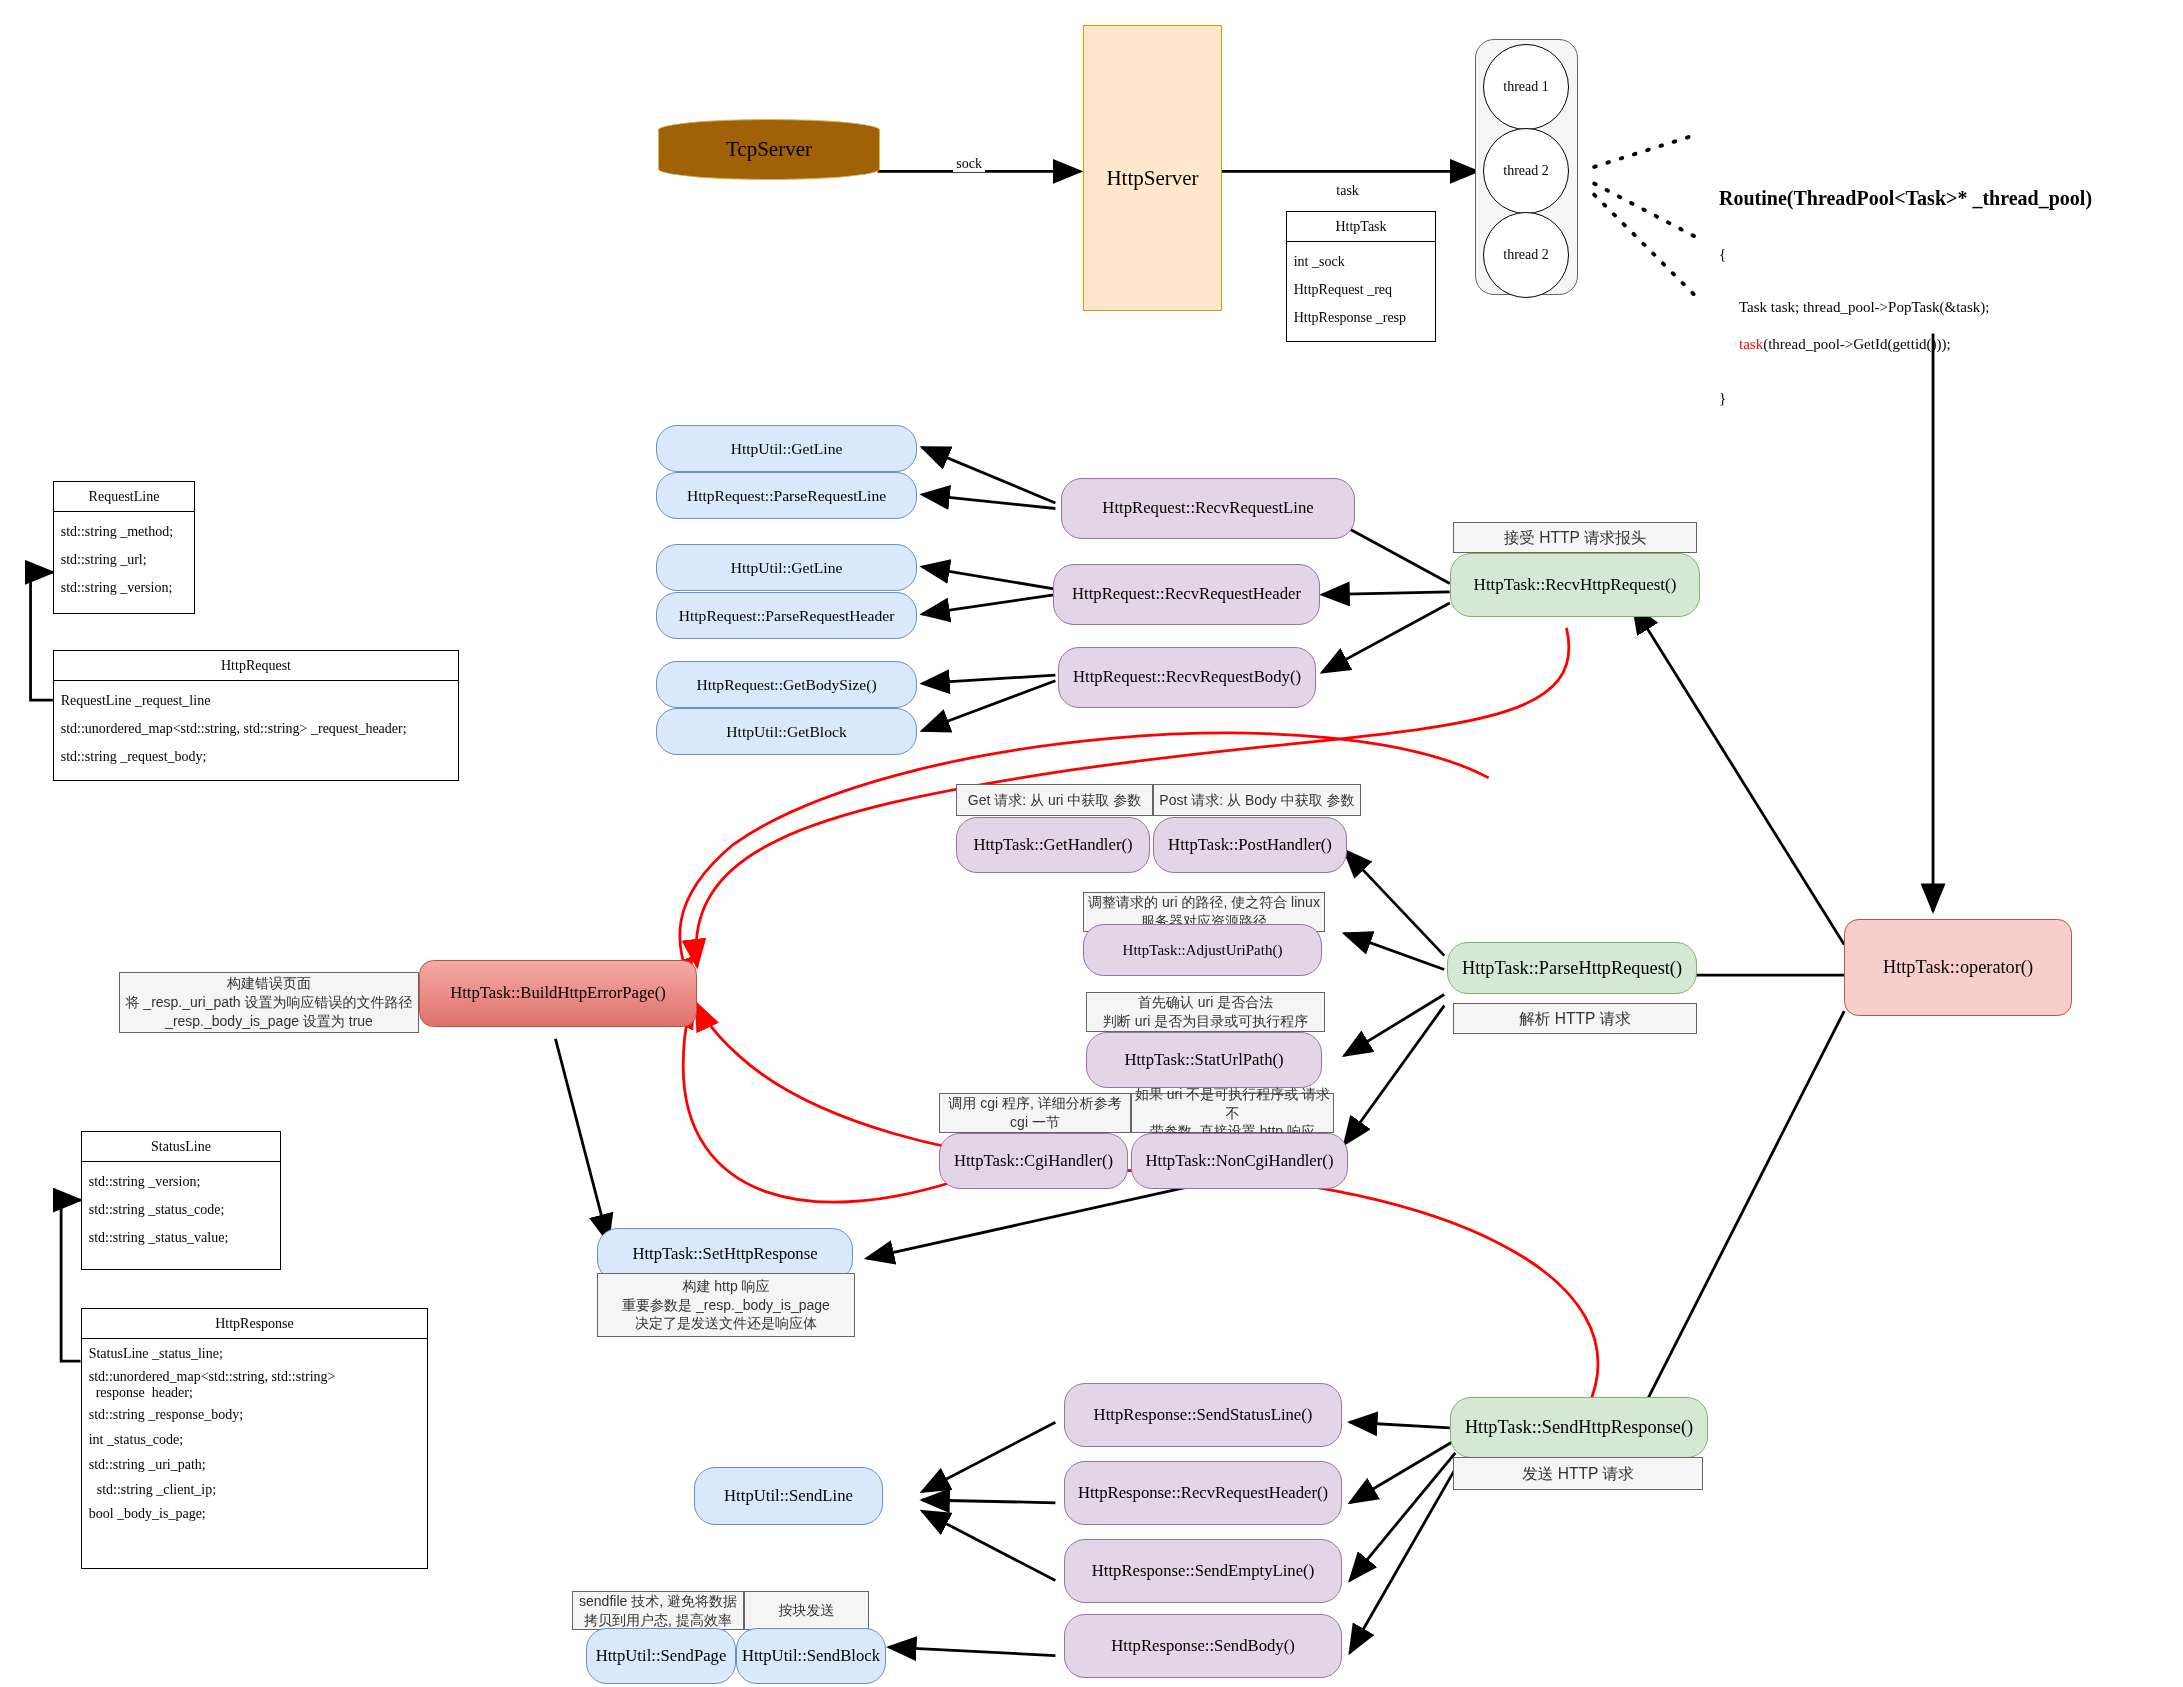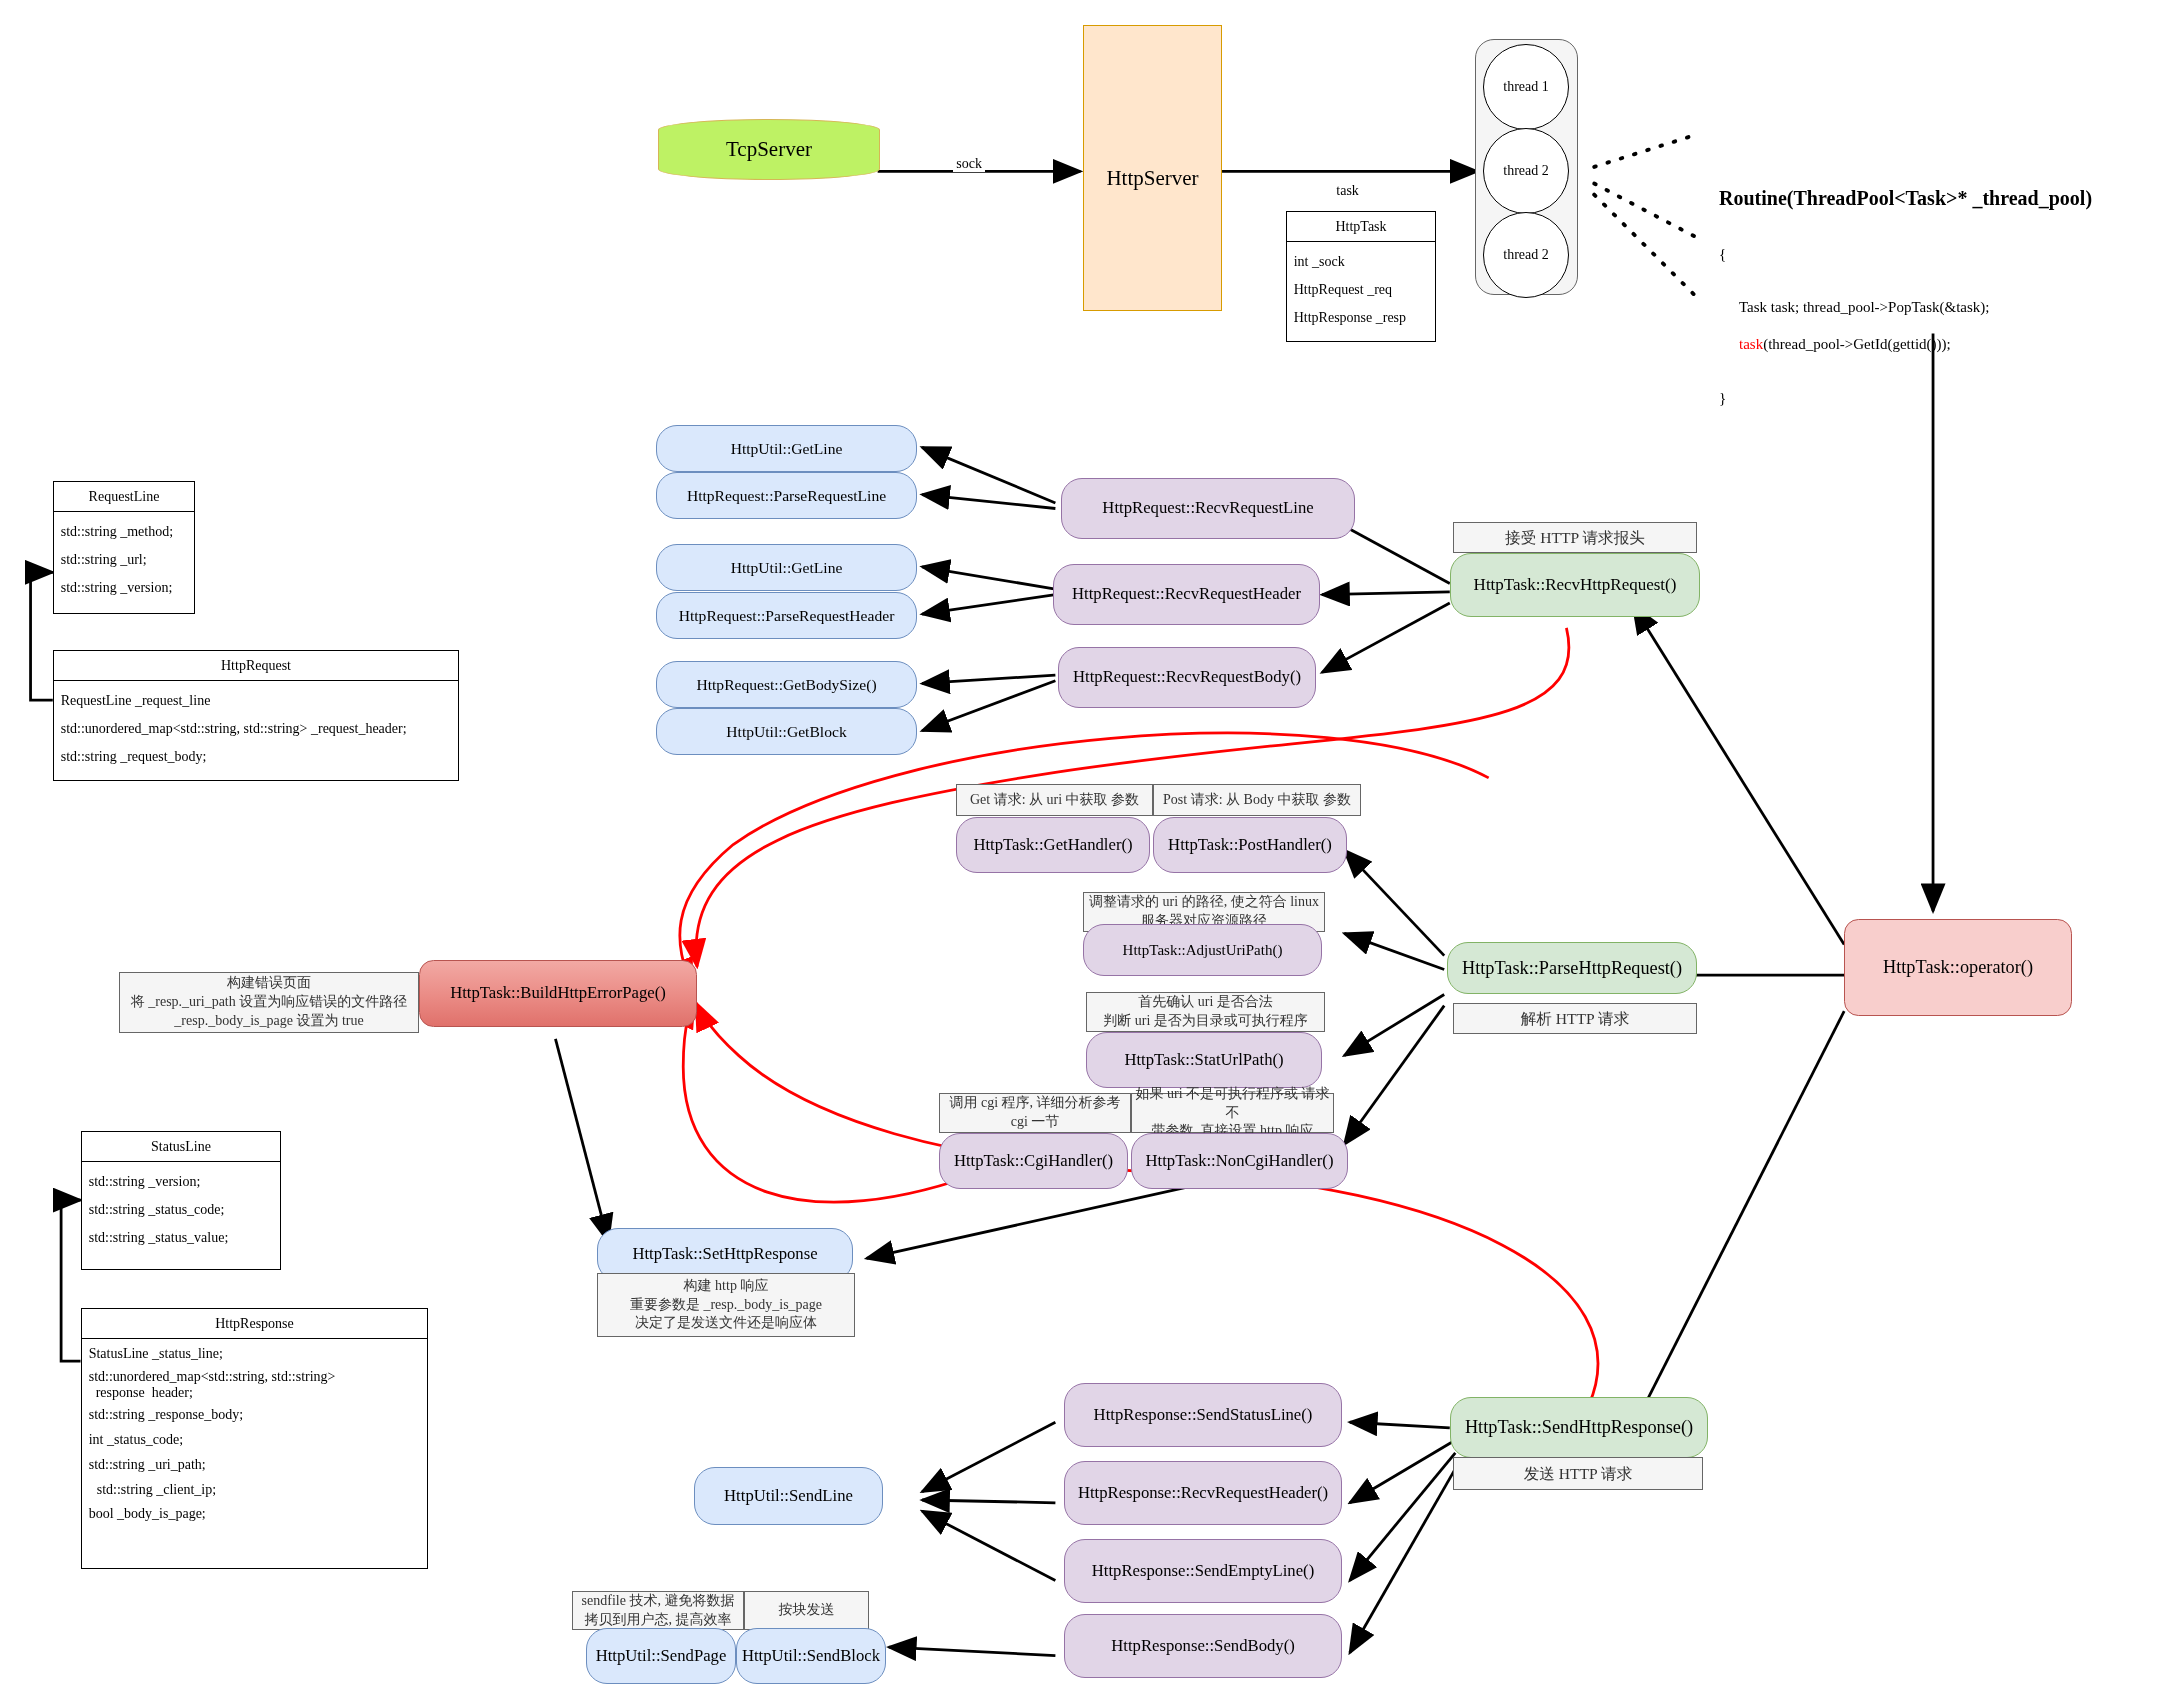--- a/index.html
+++ b/index.html
@@ -18,30 +18,30 @@
   .blue   { background:#dae8fc; border-color:#6c8ebf; }
   .purple { background:#e1d5e7; border-color:#9673a6; }
   .green  { background:#d5e8d4; border-color:#82b366; }
   .redish { border:1.7px solid #b85450; border-radius:14.4px;
             background:linear-gradient(180deg,#f2a9a4 0%,#ea8b85 55%,#e0716b 100%); }
   .pinkish{ background:#f8cecc; border:1.7px solid #b85450; border-radius:14.4px; }
 
   
   .note { position:absolute; background:#f5f5f5; border:1.7px solid #666666;
           display:flex; align-items:center; justify-content:center; text-align:center;
-          font-family:Liberation Serif, serif; color:#333; line-height:1.35; }
+          font-family:Liberation Sans, sans-serif; color:#333; line-height:1.35; }
 
   
   .uml { position:absolute; border:1.7px solid #000; background:#fff; }
   .uml .title { text-align:center; border-bottom:1.7px solid #000; padding:6.7px 3.3px; }
   .uml .fields { padding:5.6px 6.7px 7.8px 6.7px; }
   .uml .fields div { padding:6.1px 0; white-space:nowrap; }
 
   
-  .cyl { position:absolute; background:#bef264; border:1.7px solid #d6b656;
+  .cyl { position:absolute; background:#a16207; border:1.7px solid #d6b656;
          border-radius:50%/18%; display:flex; align-items:center; justify-content:center; }
   .server { position:absolute; background:#ffe6cc; border:1.7px solid #d79b00;
             display:flex; align-items:flex-start; justify-content:center; padding-top:12.2px; }
   .pool { position:absolute; background:#f5f5f5; border:1.7px solid #666;
           border-radius:19px; }
   .thr { position:absolute; border:1.7px solid #000; border-radius:50%;
          background:#fff; display:flex; align-items:center; justify-content:center; }
 
   
   .code { position:absolute; font-family:"Liberation Serif", serif; white-space:pre; }

